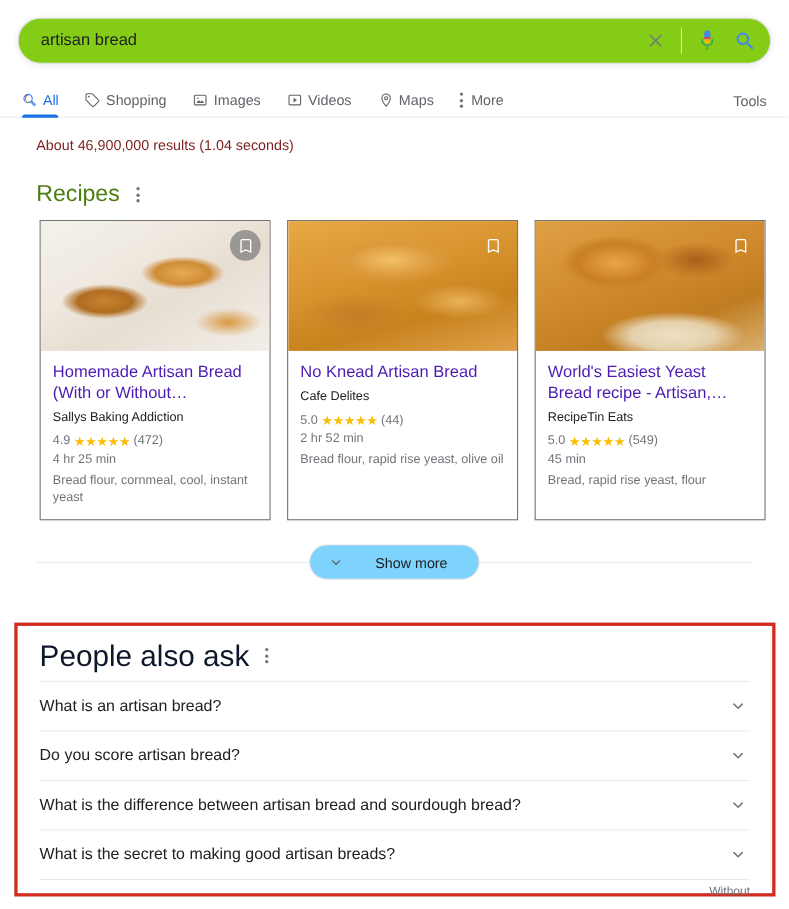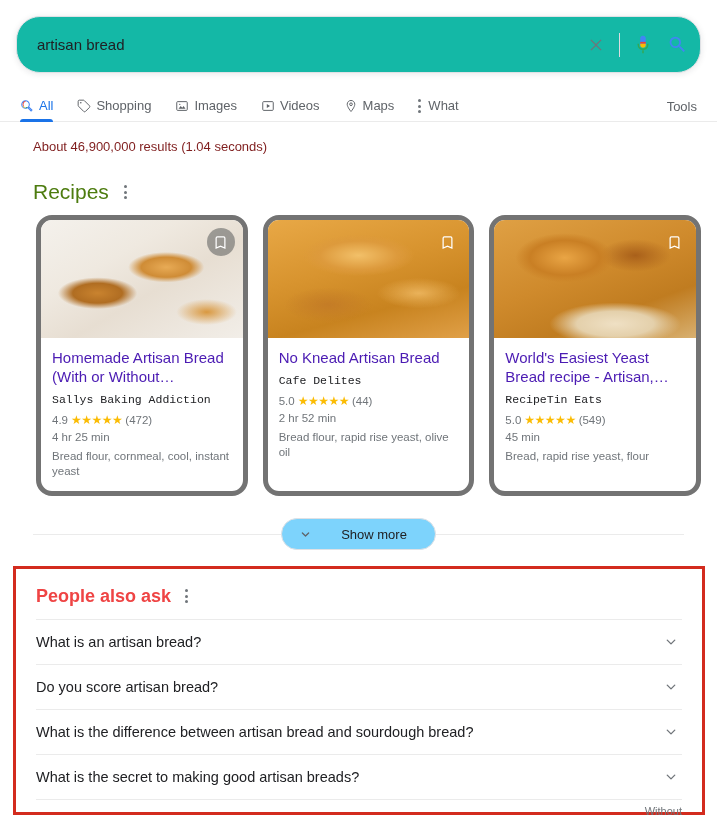--- a/index.html
+++ b/index.html
@@ -15,27 +15,27 @@
     color: #202124;
     overflow: hidden;
     position: relative;
   }
 
   
   .searchbar-wrap {
     padding: 16px 16px 0 16px;
   }
   .searchbar {
-    height: 57px;
+    height: 42px;
     border: 1px solid #dfe1e5;
     border-radius: 24px;
     display: flex;
     align-items: center;
     box-shadow: 0 1px 6px rgba(32,33,36,.10);
-    background: #14b8a6;
+    background: #84cc16;
     padding: 0 6px 0 20px;
     box-sizing: border-box;
   }
   .search-input {
     flex: 1;
     border: none;
     outline: none;
     font-size: 15px;
     font-family: "Liberation Sans", "DejaVu Sans", sans-serif;
     color: #202124;
@@ -157,22 +157,22 @@
 
   
   .cards {
     display: flex;
     gap: 15px;
     margin-top: 10px;
     padding-left: 20px;
   }
   .card {
     width: 208px;
-    border: 5px solid #737373;
-    border-radius: 16px;
+    border: 1px solid #737373;
+    border-radius: 0;
     overflow: hidden;
     background: #fff;
     display: flex;
     flex-direction: column;
     cursor: pointer;
   }
   .card-img {
     height: 118px;
     position: relative;
     overflow: hidden;
@@ -224,21 +224,20 @@
     color: #4b1bb3;
     margin: 0 0 6px 0;
     font-weight: 400;
   }
   .card-source {
     font-size: 11.5px;
     color: #202124;
     line-height: 15px;
     margin-bottom: 6px;
     font-weight: 500;
-    font-family: Liberation Mono, monospace;
   }
   .card-rating {
     font-size: 11.5px;
     color: #70757a;
     line-height: 15px;
     display: flex;
     align-items: center;
     gap: 3px;
     margin-bottom: 1px;
   }
@@ -293,24 +292,24 @@
   .paa-inner {
     padding: 14px 20px 0 20px;
   }
   .paa-head {
     display: flex;
     align-items: center;
     gap: 9px;
     margin-bottom: 10px;
   }
   .paa-title {
-    font-size: 18px;
-    color: #ef4444;
+    font-size: 27px;
+    color: #0f172a;
     line-height: 26px;
-    font-weight: 700;
+    font-weight: 400;
   }
   .paa-item {
     border-top: 1px solid #ebebeb;
     height: 44px;
     display: flex;
     align-items: center;
     justify-content: space-between;
     cursor: pointer;
     font-size: 14.5px;
     color: #202124;
@@ -409,21 +408,21 @@
       </svg>
       <span>Maps</span>
     </a>
 
     <a class="tab">
       <span class="kebab" style="padding:0 2px 0 0;">
         <i></i>
           <i></i>
           <i></i>
       </span>
-      <span>What</span>
+      <span>More</span>
     </a>
 
   </div>
   <div class="tools-btn">Tools</div>
 </div>
 
 <div class="content">
 
   <div class="result-stats">About 46,900,000 results (1.04 seconds)</div>
 

